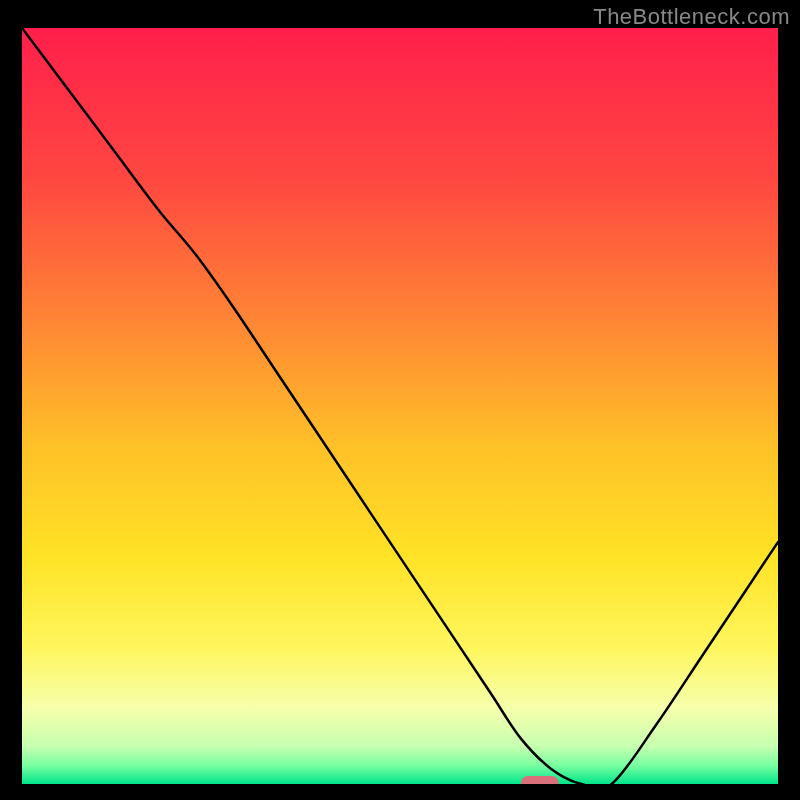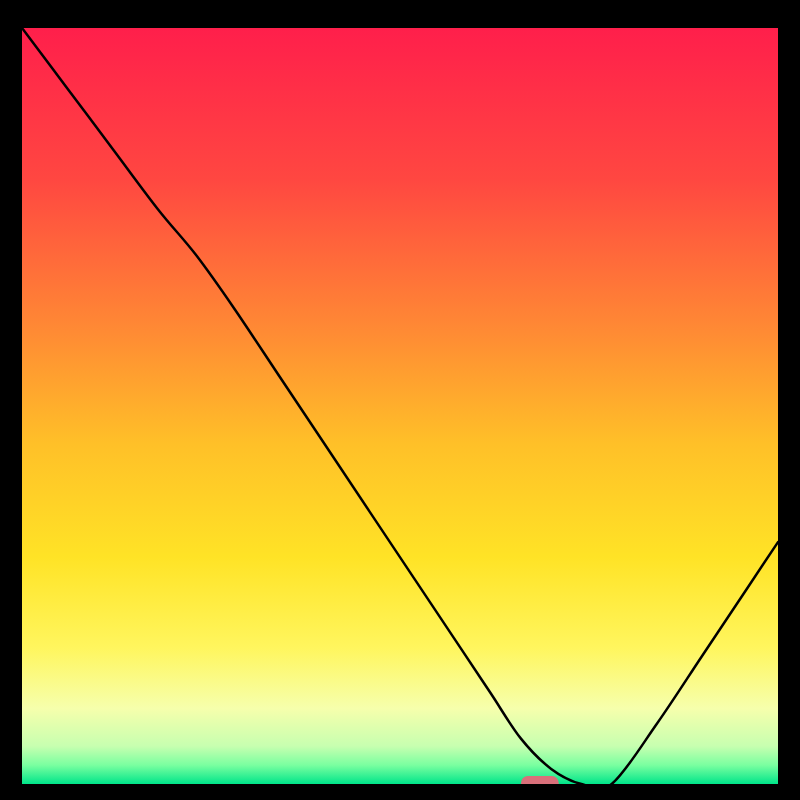--- a/index.html
+++ b/index.html
@@ -38,20 +38,21 @@
   .plot svg {
     display: block;
     width: 756px;
     height: 756px;
   }
 </style>
 </head>
 <body>
 
 <div class="frame">
+  <div class="watermark">TheBottleneck.com</div>
   <div class="plot">
     <svg viewBox="0 0 756 756" xmlns="http://www.w3.org/2000/svg">
       <defs>
         <linearGradient id="bg-grad" x1="0" y1="0" x2="0" y2="1">
             <stop offset="0.00%" stop-color="#ff1f4b"></stop>
             <stop offset="20.00%" stop-color="#ff4741"></stop>
             <stop offset="40.00%" stop-color="#ff8a34"></stop>
             <stop offset="55.00%" stop-color="#ffc028"></stop>
             <stop offset="70.00%" stop-color="#ffe326"></stop>
             <stop offset="82.00%" stop-color="#fff65e"></stop>

